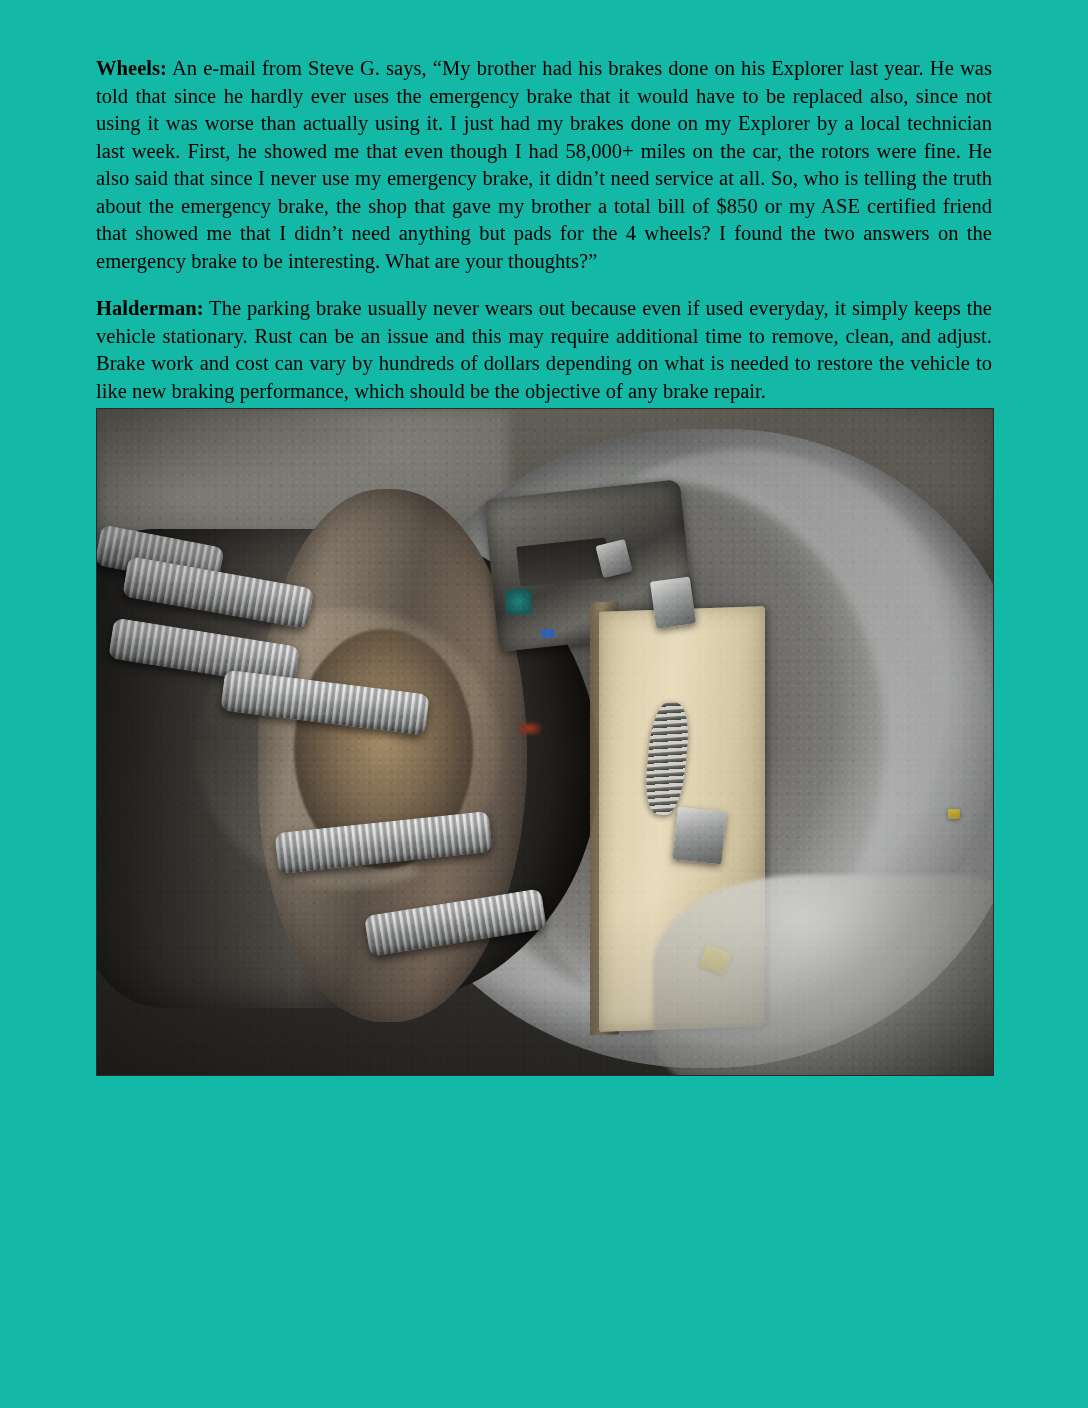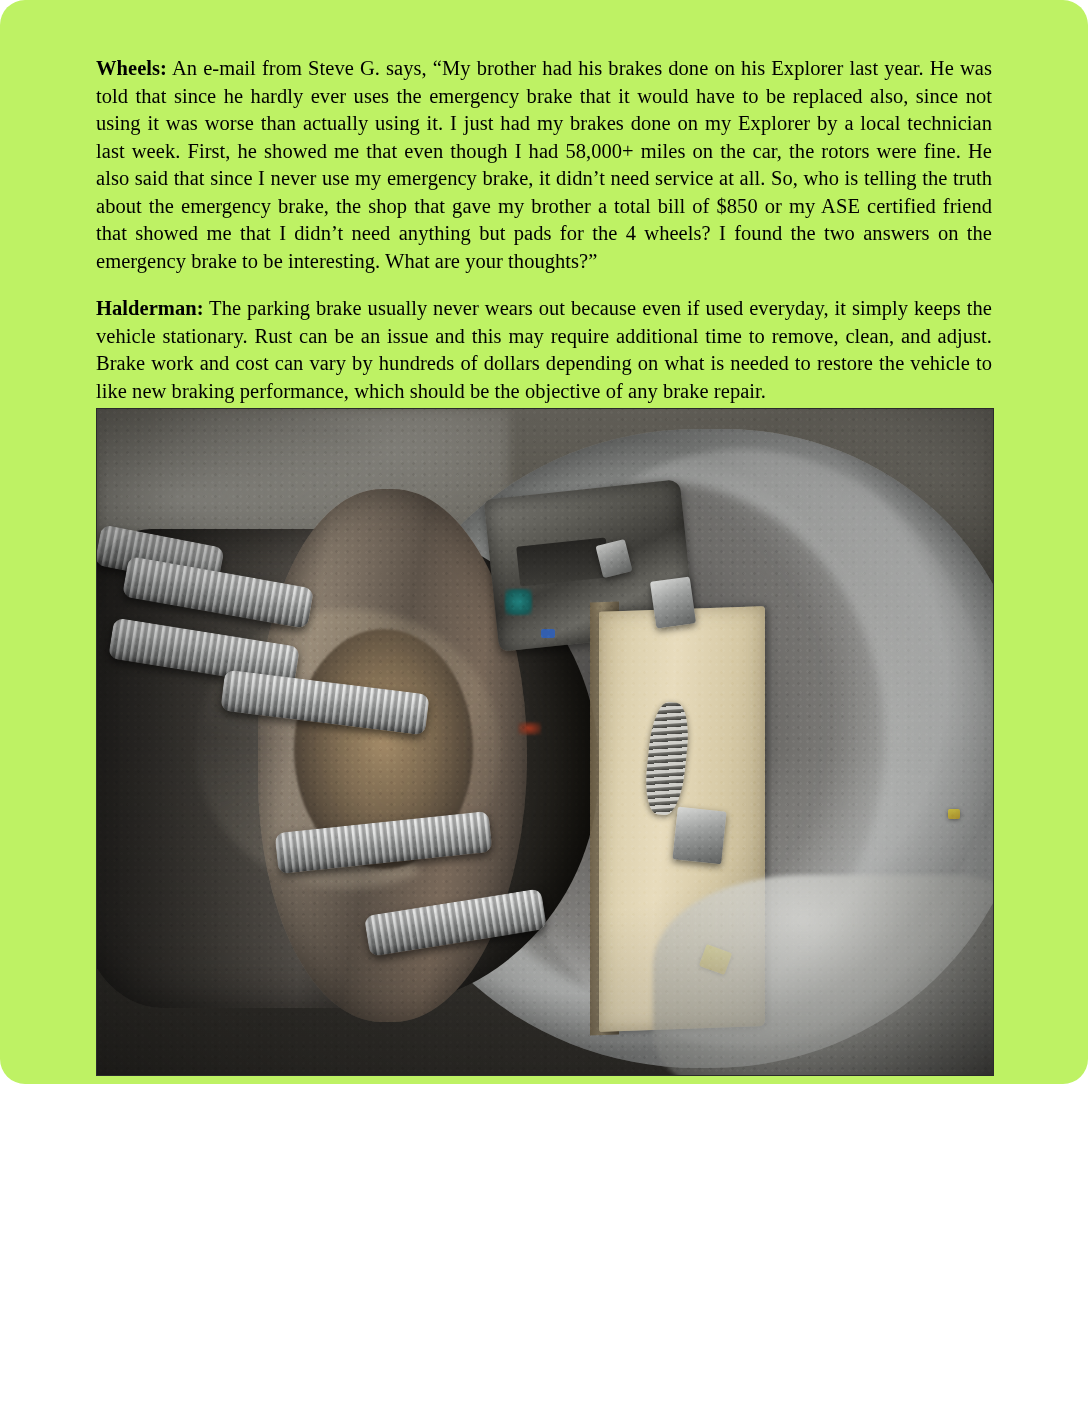--- a/index.html
+++ b/index.html
@@ -12,23 +12,22 @@
     height: 1408px;
     font-family: "Liberation Serif", serif;
     color: #000000;
     position: relative;
     overflow: hidden;
   }
   .page {
     position: absolute;
     left: 0; top: 0;
     width: 1088px;
-    height: 1084px;
-    background: #bef264;
-    border-radius: 25px;
+    height: 1408px;
+    background: #14b8a6;
   }
   .content {
     position: absolute;
     left: 96px;
     top: 55px;
     width: 896px;
   }
   p.para {
     margin: 0 0 20px 0;
     font-size: 20.5px;

